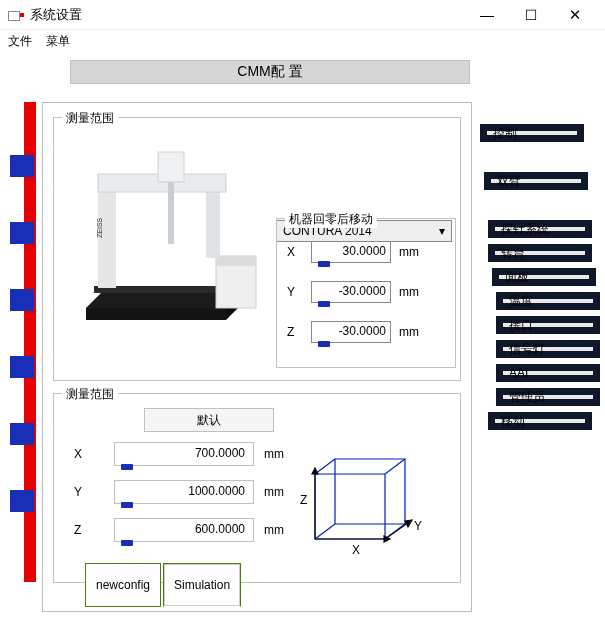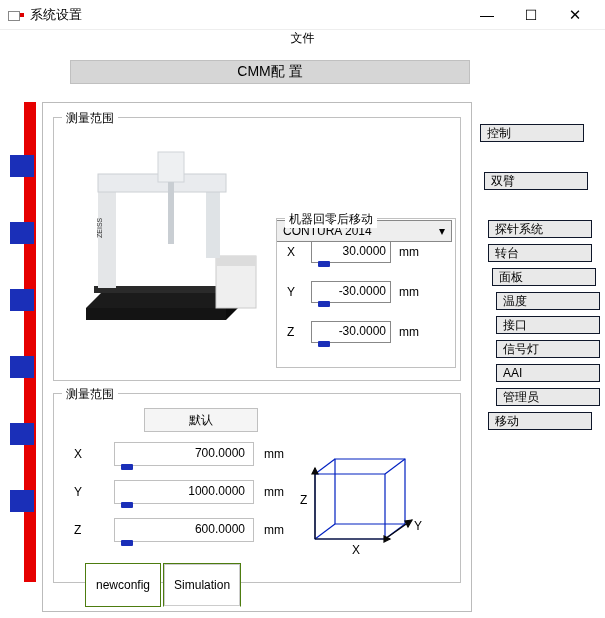--- a/index.html
+++ b/index.html
@@ -9,21 +9,21 @@
   .titlebar { height: 30px; display: flex; align-items: center; padding: 0 8px; border-bottom: 1px solid #eee; }
   .titlebar .appicon { width: 16px; height: 12px; margin-right: 6px; position: relative; }
   .titlebar .appicon::before { content:""; position:absolute; left:0; top:2px; width:10px; height:8px; border:1px solid #888; }
   .titlebar .appicon::after { content:""; position:absolute; right:0; top:4px; width:4px; height:4px; background:#d00; }
   .titlebar .title { flex: 0 0 auto; font-size: 13px; }
   .titlebar .spacer { flex: 1; }
   .winbtn { width: 44px; height: 30px; display:flex; align-items:center; justify-content:center; font-size:14px; color:#000; }
   .winbtn.close { font-size:15px; }
 
   
-  .menubar { height: 22px; display:flex; align-items:center; padding: 0 8px; gap: 14px; font-size: 12px; flex-direction: column; }
+  .menubar { height: 22px; display:flex; align-items:center; padding: 0 8px; gap: 14px; font-size: 12px; }
   .menubar span { cursor: default; }
 
   
   .client { position: relative; width: 605px; height: 565px; }
 
   
   .cmm-header { position:absolute; left: 70px; top: 8px; width: 400px; height: 24px; background: #d6d6d6; border:1px solid #c0c0c0; display:flex; align-items:center; justify-content:center; font-size: 14px; }
 
   
   .leftbar { position:absolute; left: 24px; top: 50px; width: 12px; height: 480px; background: #e60000; }
@@ -50,33 +50,33 @@
   
   .home-fs { position:absolute; left:222px; top:100px; width:180px; height:150px; border:1px solid #c0c0c0; }
   .home-fs .legend { position:absolute; top:-8px; left:8px; background:#fff; padding:0 4px; font-size:12px; }
   .home-row { position:absolute; left:10px; width:160px; height:26px; display:flex; align-items:center; }
   .home-row .lab { width:24px; }
   .home-row .val { width:80px; height:22px; border:1px solid #888; text-align:right; padding:2px 4px; font-size:12px; position:relative; }
   .home-row .val .tick { position:absolute; left:6px; bottom:-5px; width:12px; height:6px; background:#1a2fb8; border-radius:1px; }
   .home-row .unit { margin-left:8px; }
 
   
-  .range-head { position:absolute; left:90px; top:14px; width:114px; height:24px; border:1px solid #c0c0c0; display:flex; align-items:center; justify-content:center; background:#f5f5f5; }
+  .range-head { position:absolute; left:90px; top:14px; width:130px; height:24px; border:1px solid #c0c0c0; display:flex; align-items:center; justify-content:center; background:#f5f5f5; }
   .range-row { position:absolute; left:20px; width:230px; height:28px; display:flex; align-items:center; }
   .range-row .lab { width:40px; }
   .range-row .val { width:140px; height:24px; border:1px solid #c0c0c0; text-align:right; padding:3px 8px; font-size:12px; position:relative; }
   .range-row .val .tick { position:absolute; left:6px; bottom:-5px; width:12px; height:6px; background:#1a2fb8; border-radius:1px; }
   .range-row .unit { margin-left:10px; }
 
   
   .cube { position:absolute; right:30px; top:50px; width:140px; height:120px; }
   .cube svg { width:100%; height:100%; }
 
   
-  .cat-tab { position:absolute; left:480px; width:104px; height:18px; border:1px solid #0f172a; background:#e9e9e9; padding:1px 6px; font-size:12px; display:flex; align-items:center; }
+  .cat-tab { position:absolute; left:480px; width:104px; height:18px; border:7px solid #0f172a; background:#e9e9e9; padding:1px 6px; font-size:12px; display:flex; align-items:center; }
   
   .cat-tab::before { content:""; position:absolute; left:-5px; top:0; width:5px; height:18px; background:transparent; }
 
   
   .bottom-tabs { position:absolute; left:42px; bottom:4px; display:flex; }
   .btab { border:1px solid #4d7c0f; padding:14px 10px; font-size:12px; background:#fff; margin-right:2px; }
   .btab.active { border-bottom:1px solid #fff; background:#fff; box-shadow: inset 0 0 0 1px #ccc; }
 </style>
 </head>
 <body>

